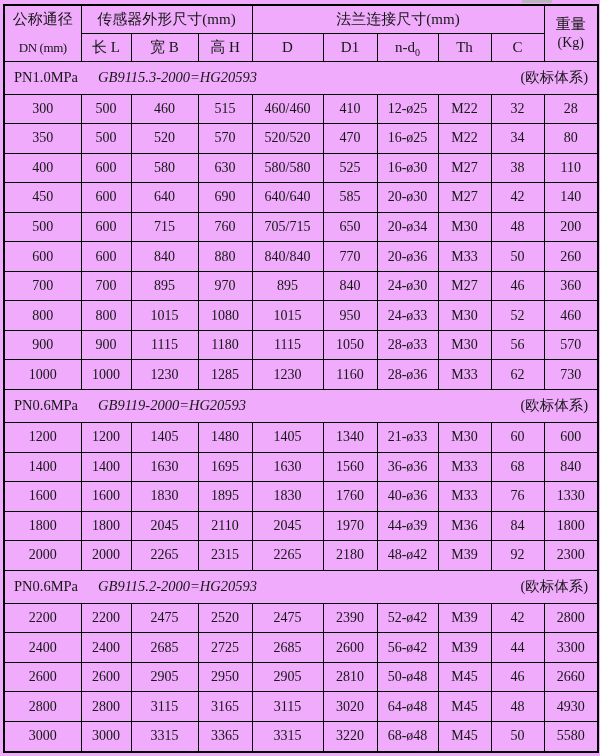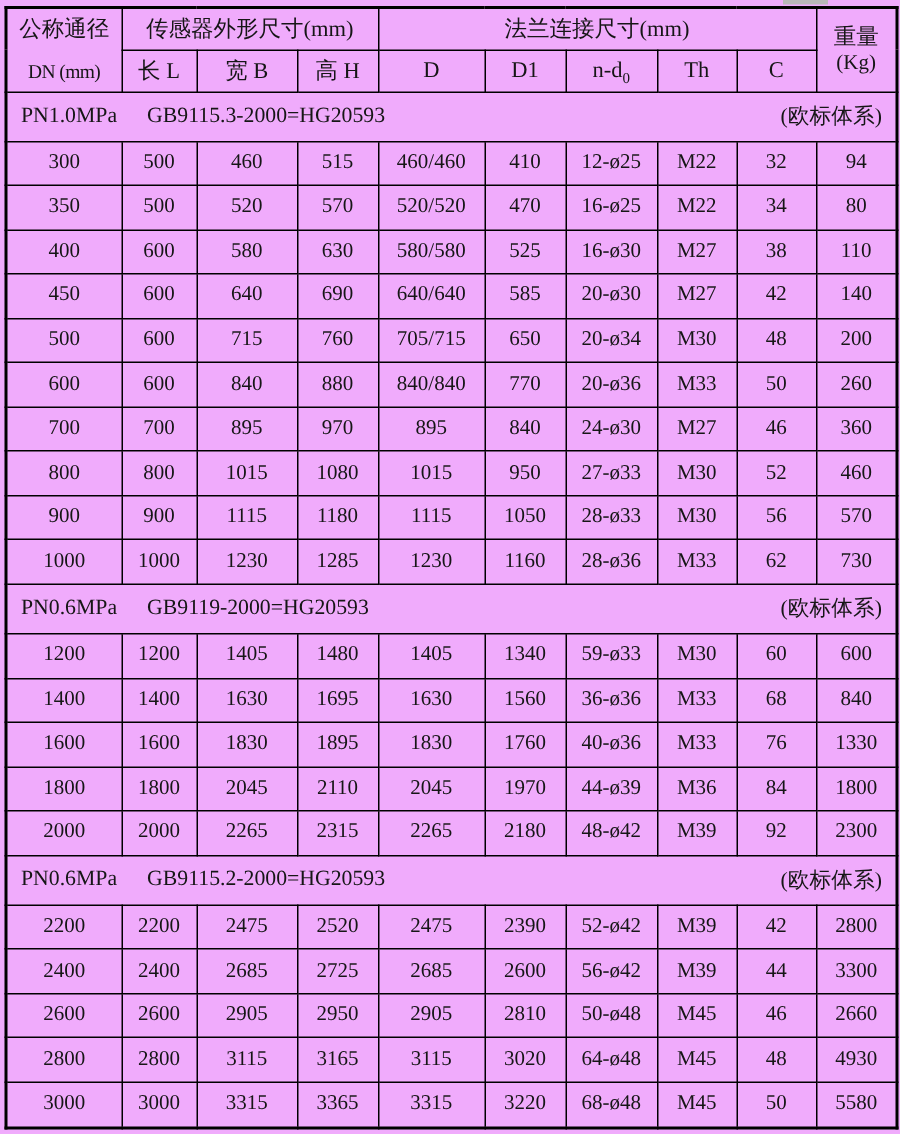--- a/index.html
+++ b/index.html
@@ -44,21 +44,21 @@
   tr.section-row { height: 33px; }
   .dn-line2 { font-size: 13px; letter-spacing: -0.4px; margin-top: 11px; }
   .weight-line2 { font-size: 14px; margin-top: 1px; }
   td.section-cell { padding: 0 9px; }
   .sec-wrap {
     display: flex;
     justify-content: space-between;
     align-items: center;
     font-size: 14.5px;
   }
-  .sec-standard { margin-left: 20px; }
+  .sec-standard { margin-left: 20px; font-style: italic; }
   .sec-left { display: flex; align-items: center; text-align: center; }
   sub { font-size: 10px; line-height: 0; }
 </style>
 </head>
 <body>
 
 <div class="page">
   <div class="crop-artifact"></div>
 
   <table class="spec">
@@ -113,21 +113,21 @@
         <tr>
           <td>300</td>
           <td>500</td>
           <td>460</td>
           <td>515</td>
           <td>460/460</td>
           <td>410</td>
           <td>12-ø25</td>
           <td>M22</td>
           <td>32</td>
-          <td>94</td>
+          <td>28</td>
         </tr>
         <tr>
           <td>350</td>
           <td>500</td>
           <td>520</td>
           <td>570</td>
           <td>520/520</td>
           <td>470</td>
           <td>16-ø25</td>
           <td>M22</td>
@@ -194,21 +194,21 @@
           <td>46</td>
           <td>360</td>
         </tr>
         <tr>
           <td>800</td>
           <td>800</td>
           <td>1015</td>
           <td>1080</td>
           <td>1015</td>
           <td>950</td>
-          <td>27-ø33</td>
+          <td>24-ø33</td>
           <td>M30</td>
           <td>52</td>
           <td>460</td>
         </tr>
         <tr>
           <td>900</td>
           <td>900</td>
           <td>1115</td>
           <td>1180</td>
           <td>1115</td>
@@ -241,21 +241,21 @@
             </div>
           </td>
         </tr>
         <tr>
           <td>1200</td>
           <td>1200</td>
           <td>1405</td>
           <td>1480</td>
           <td>1405</td>
           <td>1340</td>
-          <td>59-ø33</td>
+          <td>21-ø33</td>
           <td>M30</td>
           <td>60</td>
           <td>600</td>
         </tr>
         <tr>
           <td>1400</td>
           <td>1400</td>
           <td>1630</td>
           <td>1695</td>
           <td>1630</td>

